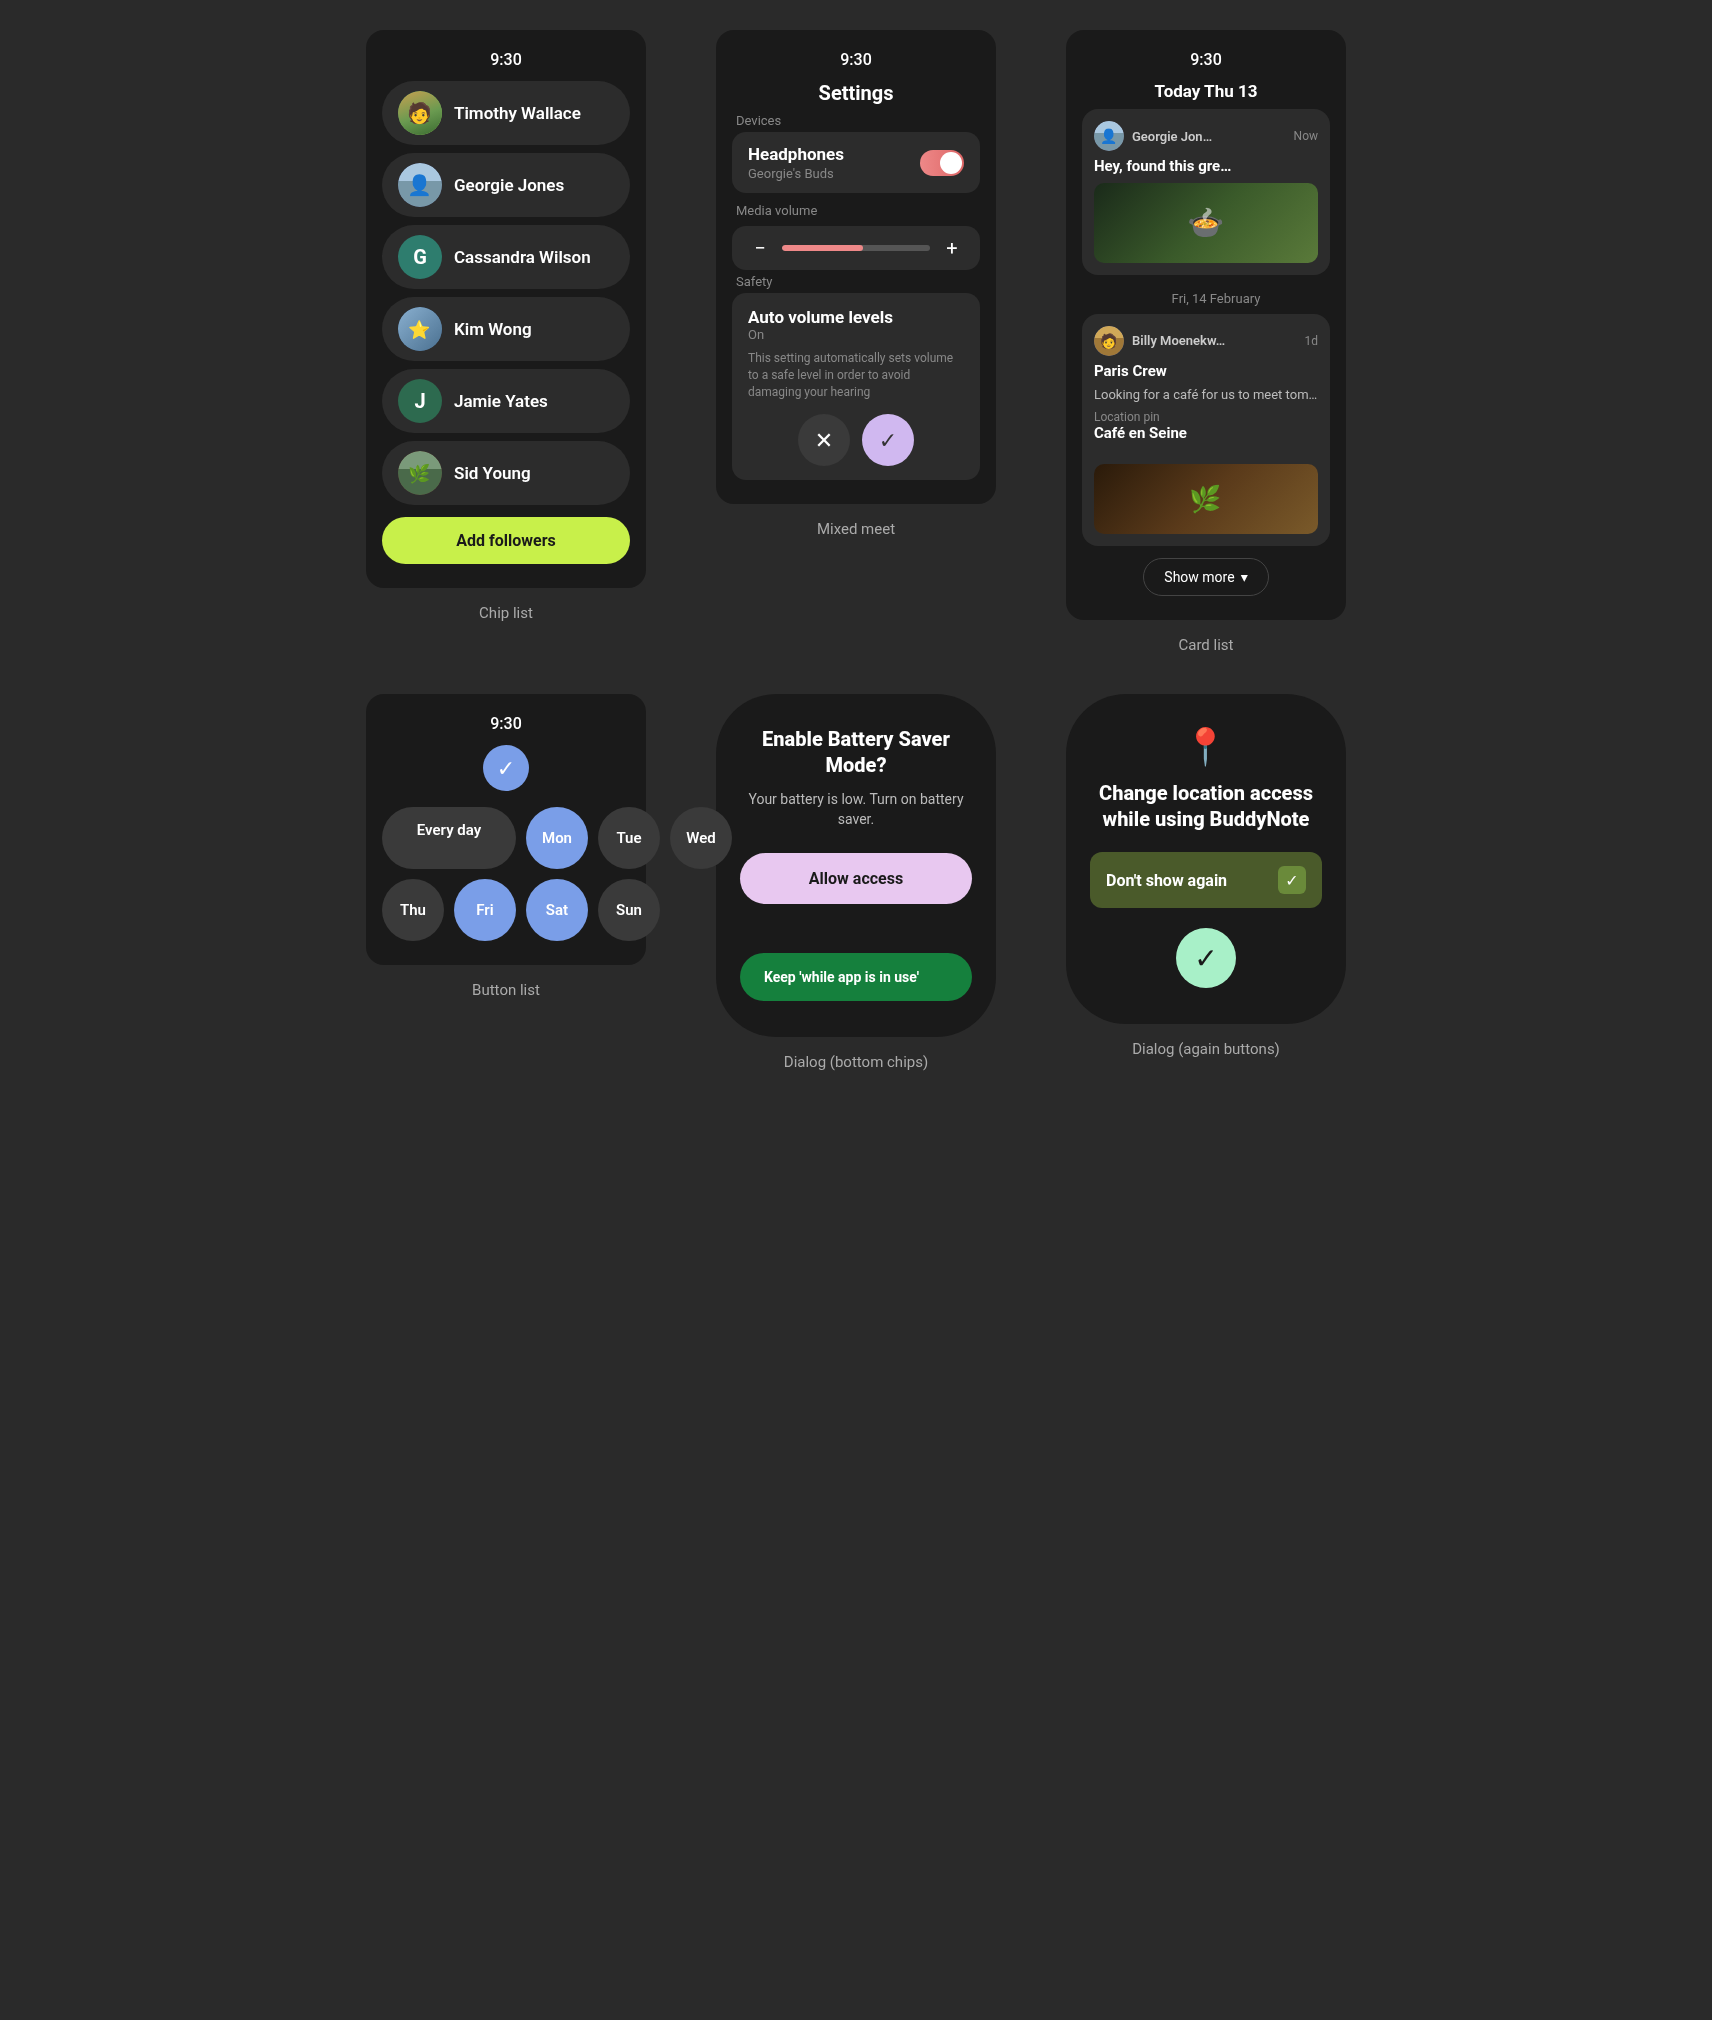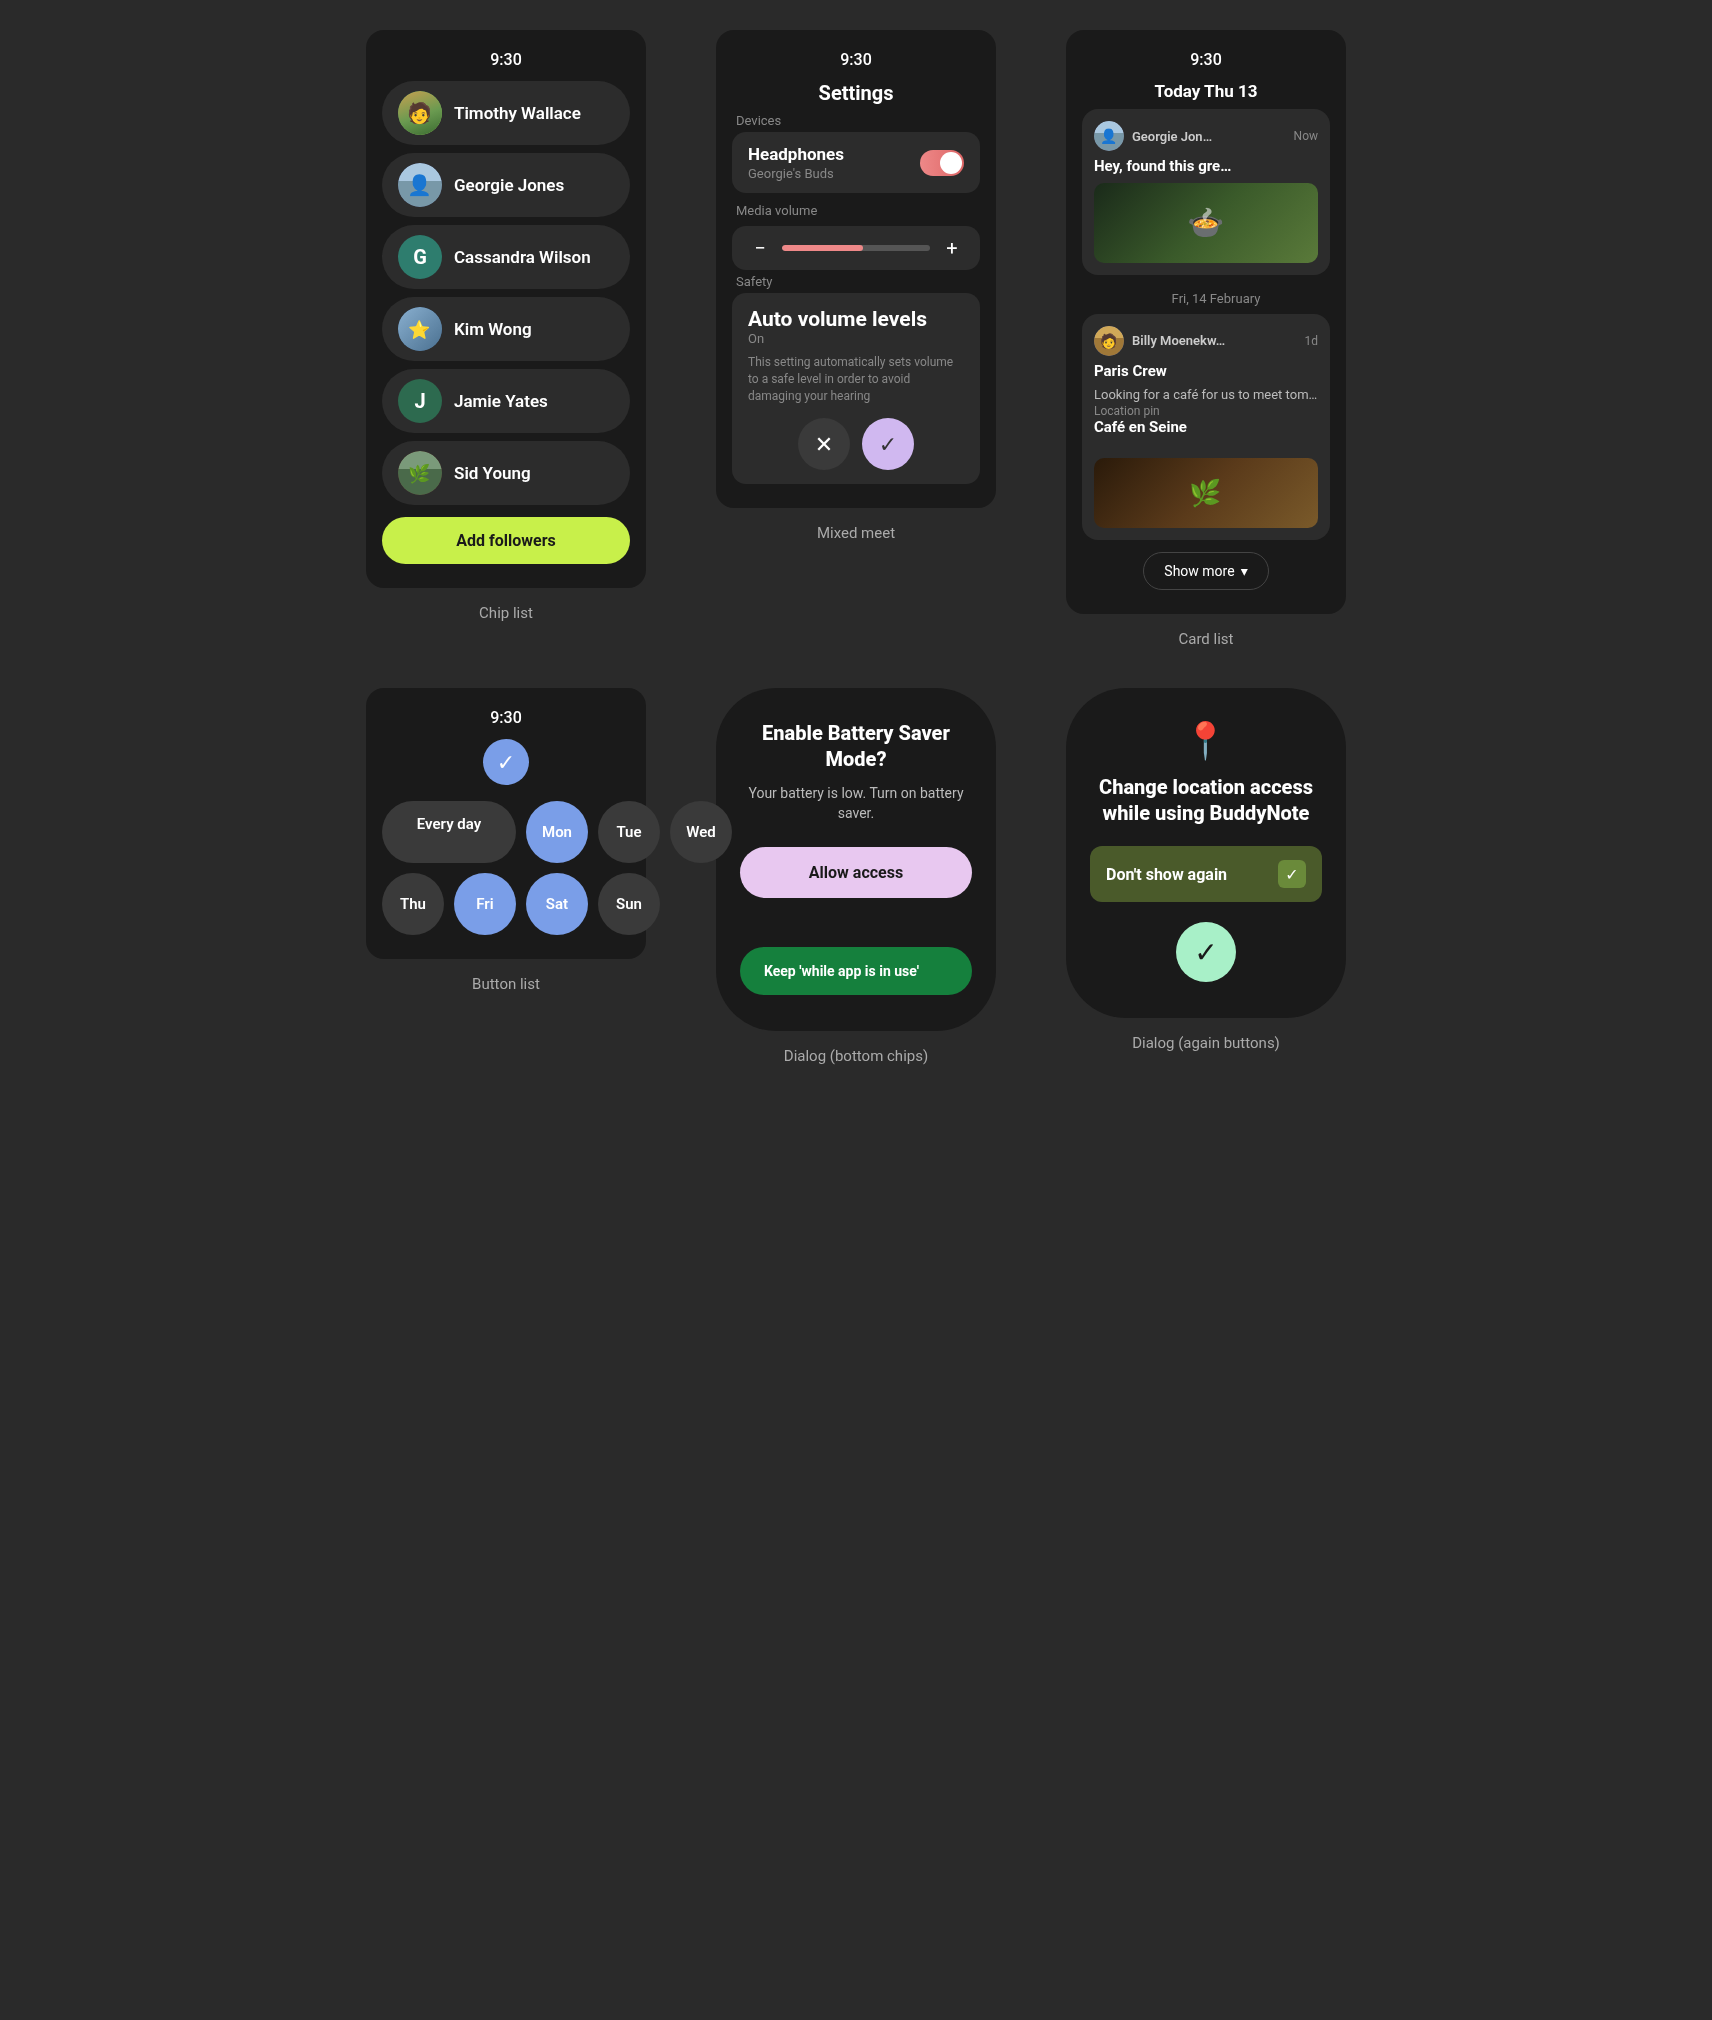--- a/index.html
+++ b/index.html
@@ -234,21 +234,21 @@
       width: 100%;
     }
 
     .safety-row {
       display: flex;
       align-items: flex-start;
       justify-content: space-between;
       margin-bottom: 8px;
     }
 
-    .safety-title { color: #fff; font-size: 21px; font-weight: 700; }
+    .safety-title { color: #fff; font-size: 17px; font-weight: 700; }
     .safety-on { color: #888; font-size: 13px; }
     .safety-desc { color: #888; font-size: 12px; line-height: 1.4; margin-bottom: 14px; }
 
     .safety-actions {
       display: flex;
       gap: 12px;
       justify-content: center;
     }
 
     .action-circle {
@@ -666,21 +666,21 @@
 
       <div class="card-item">
         <div class="card-item-header">
           <div class="card-mini-av">
             <div style="width:100%;height:100%;background:linear-gradient(180deg,#d0a858 40%,#a07838 40%);border-radius:50%;display:flex;align-items:center;justify-content:center;font-size:14px;">🧑</div>
           </div>
           <span class="card-sender">Billy Moenekw…</span>
           <span class="card-time">1d</span>
         </div>
         <div class="card-text">Paris Crew</div>
-        <div style="color:#bbb;font-size:13px;margin-bottom:2px;">Looking for a café for us to meet tom…</div>
+        <div style="color:#bbb;font-size:13px;margin-bottom:8px;">Looking for a café for us to meet tom…</div>
         <div style="color:#888;font-size:12px;">Location pin</div>
         <div style="color:#fff;font-size:15px;font-weight:700;margin-bottom:22px;">Café en Seine</div>
         <div class="card-img-cafe">
           <span style="font-size:26px;">🌿</span>
         </div>
       </div>
 
       <div class="show-more-btn">
         <span>Show more</span>
         <span>▾</span>

